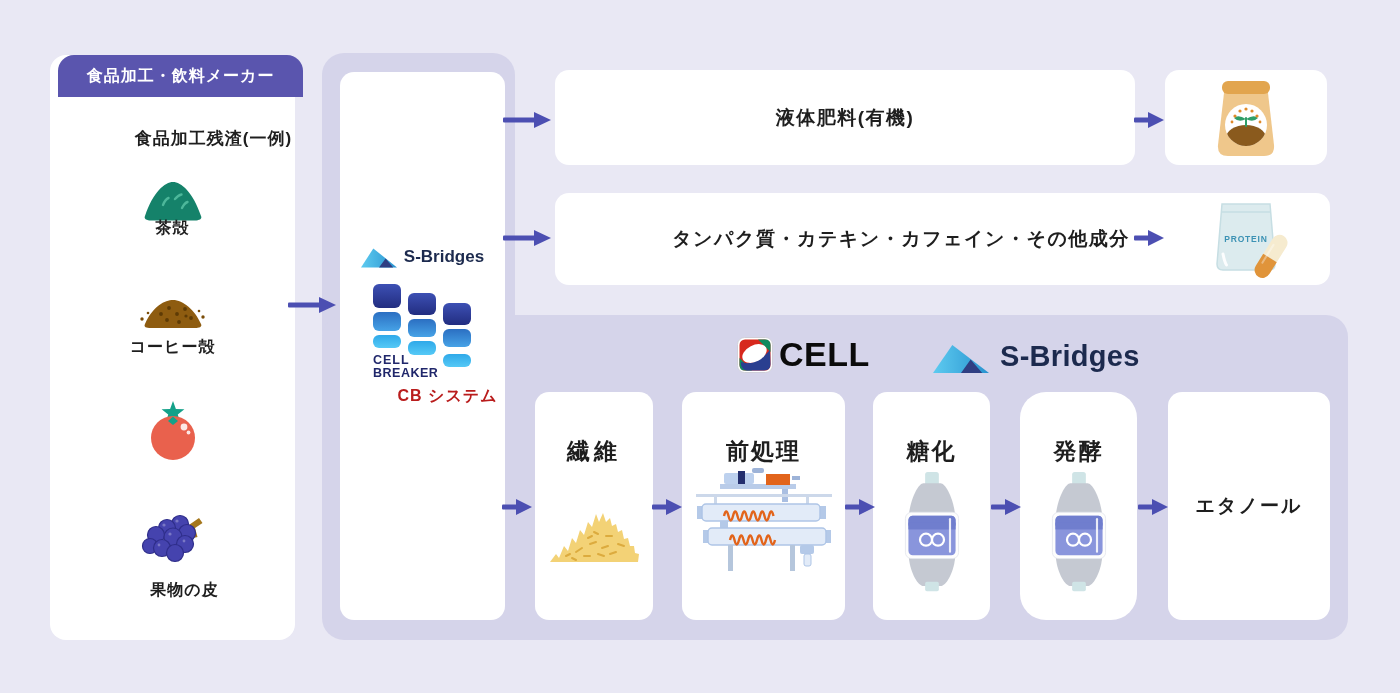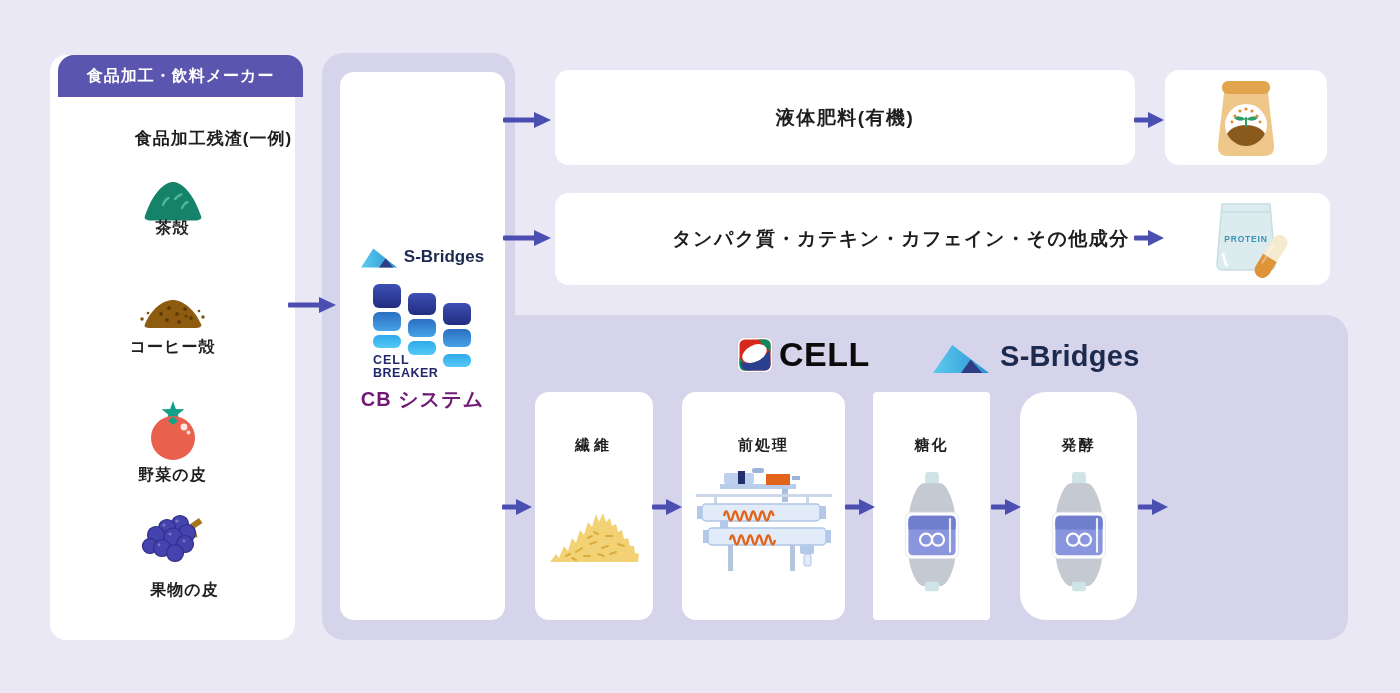--- a/index.html
+++ b/index.html
@@ -5,21 +5,21 @@
   html,body{margin:0;padding:0;background:#e9e8f4;}
   #root{position:relative;width:1400px;height:693px;background:#e9e8f4;overflow:hidden;
         font-family:"Liberation Sans","DejaVu Sans",sans-serif;color:#1e1e1e;}
   .abs{position:absolute;}
   .card{position:absolute;background:#ffffff;border-radius:16px;}
   .panel{position:absolute;background:#d5d4ea;border-radius:22px;}
   .ctext{position:absolute;width:100%;text-align:center;}
   .itemlbl{position:absolute;width:100%;text-align:center;font-size:16px;font-weight:bold;letter-spacing:1px;}
   .boxlbl{display:flex;align-items:center;justify-content:center;width:100%;height:100%;
           font-size:19px;font-weight:bold;letter-spacing:1.5px;}
-  .steplbl{position:absolute;top:44px;width:100%;text-align:center;font-size:15px;font-weight:bold;letter-spacing:2px;}
+  .steplbl{position:absolute;top:44px;width:100%;text-align:center;font-size:23px;font-weight:bold;letter-spacing:2px;}
   .arr{position:absolute;fill:#4c4fb2;}
   .icwrap{position:absolute;left:50%;transform:translateX(-50%);}
   svg{display:block;}
   .brandword{position:absolute;font-weight:900;font-size:34px;letter-spacing:.5px;color:#0b0b0b;line-height:38px;}
   .sbword{position:absolute;font-weight:600;font-size:29px;letter-spacing:.3px;color:#1c2a4e;line-height:34px;}
 </style>
 </head>
 <body>
 
 <div id="root">
@@ -69,21 +69,20 @@
 
     <div class="icwrap" style="top:345px;">
       <svg width="58" height="62" viewBox="0 0 58 62">
         <path d="M29 1 L31.9 8.95 L40.4 9.3 L33.8 14.5 L36.1 22.7 L29 18 L21.9 22.7 L24.2 14.5 L17.6 9.3 L26.1 8.95 Z" fill="#14a189"></path>
         <circle cx="29" cy="38" r="22" fill="#e9614d"></circle>
         <path d="M29 16.5 l5 4.5 -5 4 -5 -4 Z" fill="#14a189"></path>
         <circle cx="40" cy="27" r="3.4" fill="#ffffff" opacity="0.85"></circle>
         <circle cx="44.5" cy="32.5" r="1.9" fill="#ffffff" opacity="0.85"></circle>
       </svg>
     </div>
-    <div class="itemlbl" style="top:410px;">野菜の皮</div>
 
     <div class="icwrap" style="top:455px;">
       <svg width="66" height="60" viewBox="0 0 66 60">
         <path d="M46 17 L59 8 L62.5 13 L55 18 L57.5 27 L51.5 28.5 L48.5 20 Z" fill="#a5771c"></path>
         <g fill="#4543ae" stroke="#2f2e8a" stroke-width="1.2">
           <circle cx="40" cy="14" r="8.5"></circle>
             <circle cx="27" cy="18" r="8.5"></circle>
             <circle cx="47" cy="23" r="8.5"></circle>
           <circle cx="16" cy="25" r="8.5"></circle>
             <circle cx="33" cy="27" r="9"></circle>
@@ -144,21 +143,21 @@
         <rect x="35" y="35" width="28" height="18" rx="6" fill="url(#g-mid)"></rect>
         <rect x="35" y="57" width="28" height="14" rx="6" fill="url(#g-light)"></rect>
         <rect x="70" y="19" width="28" height="22" rx="6" fill="url(#g-navy)"></rect>
         <rect x="70" y="45" width="28" height="18" rx="6" fill="url(#g-mid)"></rect>
         <rect x="70" y="70" width="28" height="13" rx="6" fill="url(#g-light)"></rect>
         <text x="0" y="80" font-size="12.5" font-weight="bold" fill="#20276b" letter-spacing="1">CELL</text>
         <text x="0" y="93" font-size="12.5" font-weight="bold" fill="#20276b" letter-spacing="0.5">BREAKER</text>
       </svg>
     </div>
 
-    <div class="ctext" style="top:314px;font-size:20px;font-weight:800;letter-spacing:1px;color:#701a75;">CB システム</div>
+    <div class="ctext" style="top:314px;font-size:16px;font-weight:800;letter-spacing:1px;color:#b91c1c;margin-left:25px;">CB システム</div>
   </div>
 
   <div class="card" style="left:555px;top:70px;width:580px;height:95px;border-radius:14px;">
     <div class="boxlbl">液体肥料(有機)</div>
   </div>
   <div class="card" style="left:1165px;top:70px;width:162px;height:95px;border-radius:14px;">
     <div class="icwrap" style="top:10px;">
       <svg width="74" height="78" viewBox="0 0 74 78">
         <clipPath id="fb">
             <circle cx="37" cy="45" r="21"></circle>
@@ -275,21 +274,21 @@
         <rect x="14" y="60" width="118" height="17" rx="4" fill="#e2ebf8" stroke="#aec5e6" stroke-width="1.5"></rect>
         <path d="M36 72 q2.2 -9 4.5 0 t4.5 0 t4.5 0 t4.5 0 t4.5 0 t4.5 0 t4.5 0 t4.5 0 t4.5 0 t4.5 0" stroke="#e2641b" stroke-width="2.4" fill="none"></path>
         <rect x="34" y="77" width="5" height="26" fill="#b5c6dc"></rect>
         <rect x="96" y="77" width="5" height="26" fill="#b5c6dc"></rect>
         <rect x="106" y="77" width="14" height="9" rx="2" fill="#b4c9e8"></rect>
         <rect x="110" y="86" width="7" height="12" rx="2" fill="#e2ebf8" stroke="#aec5e6"></rect>
       </svg>
     </div>
   </div>
 
-  <div class="card" style="left:873px;top:392px;width:117px;height:228px;border-radius:4px;">
+  <div class="card" style="left:873px;top:392px;width:117px;height:228px;border-radius:14px;">
     <div class="steplbl">糖化</div>
     <div class="icwrap" style="top:80px;">
       <svg width="76" height="120" viewBox="0 0 88 140">
         <rect x="36" y="0" width="16" height="16" rx="3" fill="#cfe4e6"></rect>
         <path d="M17 50 C19 31 28 13 34 13 L54 13 C60 13 69 31 71 50 Z" fill="#c5c9d2"></path>
         <path d="M17 100 C19 119 28 133 34 133 L54 133 C60 133 69 119 71 100 Z" fill="#c5c9d2"></path>
         <rect x="36" y="128" width="16" height="11" rx="2" fill="#cfe4e6"></rect>
         <rect x="13" y="47" width="62" height="54" rx="7" fill="#fdfdfd" stroke="#e4e6ee"></rect>
         <rect x="16.5" y="51" width="55" height="46" rx="5" fill="#8995dc"></rect>
         <rect x="16.5" y="51" width="55" height="15" rx="5" fill="#707ece"></rect>
@@ -313,20 +312,23 @@
         <rect x="16.5" y="51" width="55" height="46" rx="5" fill="#8995dc"></rect>
         <rect x="16.5" y="51" width="55" height="15" rx="5" fill="#707ece"></rect>
         <rect x="16.5" y="59" width="55" height="8" fill="#707ece"></rect>
         <circle cx="37" cy="79" r="7" stroke="#ffffff" stroke-width="2.6" fill="none"></circle>
         <circle cx="51" cy="79" r="7" stroke="#ffffff" stroke-width="2.6" fill="none"></circle>
         <path d="M65 55 L65 93" stroke="#ffffff" stroke-width="2.5" stroke-linecap="round" opacity="0.85"></path>
       </svg>
     </div>
   </div>
 
+  <div class="card" style="left:1168px;top:392px;width:162px;height:228px;border-radius:14px;">
+    <div class="boxlbl" style="letter-spacing:2px;">エタノール</div>
+  </div>
 
   <svg class="arr" style="left:288px;top:297px;" width="48" height="16" viewBox="0 0 48 16">
     <rect x="0" y="5.5" width="33" height="5" rx="1"></rect>
       <polygon points="31,0 48,8 31,16"></polygon>
     </svg>
   <svg class="arr" style="left:503px;top:112px;" width="48" height="16" viewBox="0 0 48 16">
     <rect x="0" y="5.5" width="33" height="5" rx="1"></rect>
       <polygon points="31,0 48,8 31,16"></polygon>
     </svg>
   <svg class="arr" style="left:503px;top:230px;" width="48" height="16" viewBox="0 0 48 16">

